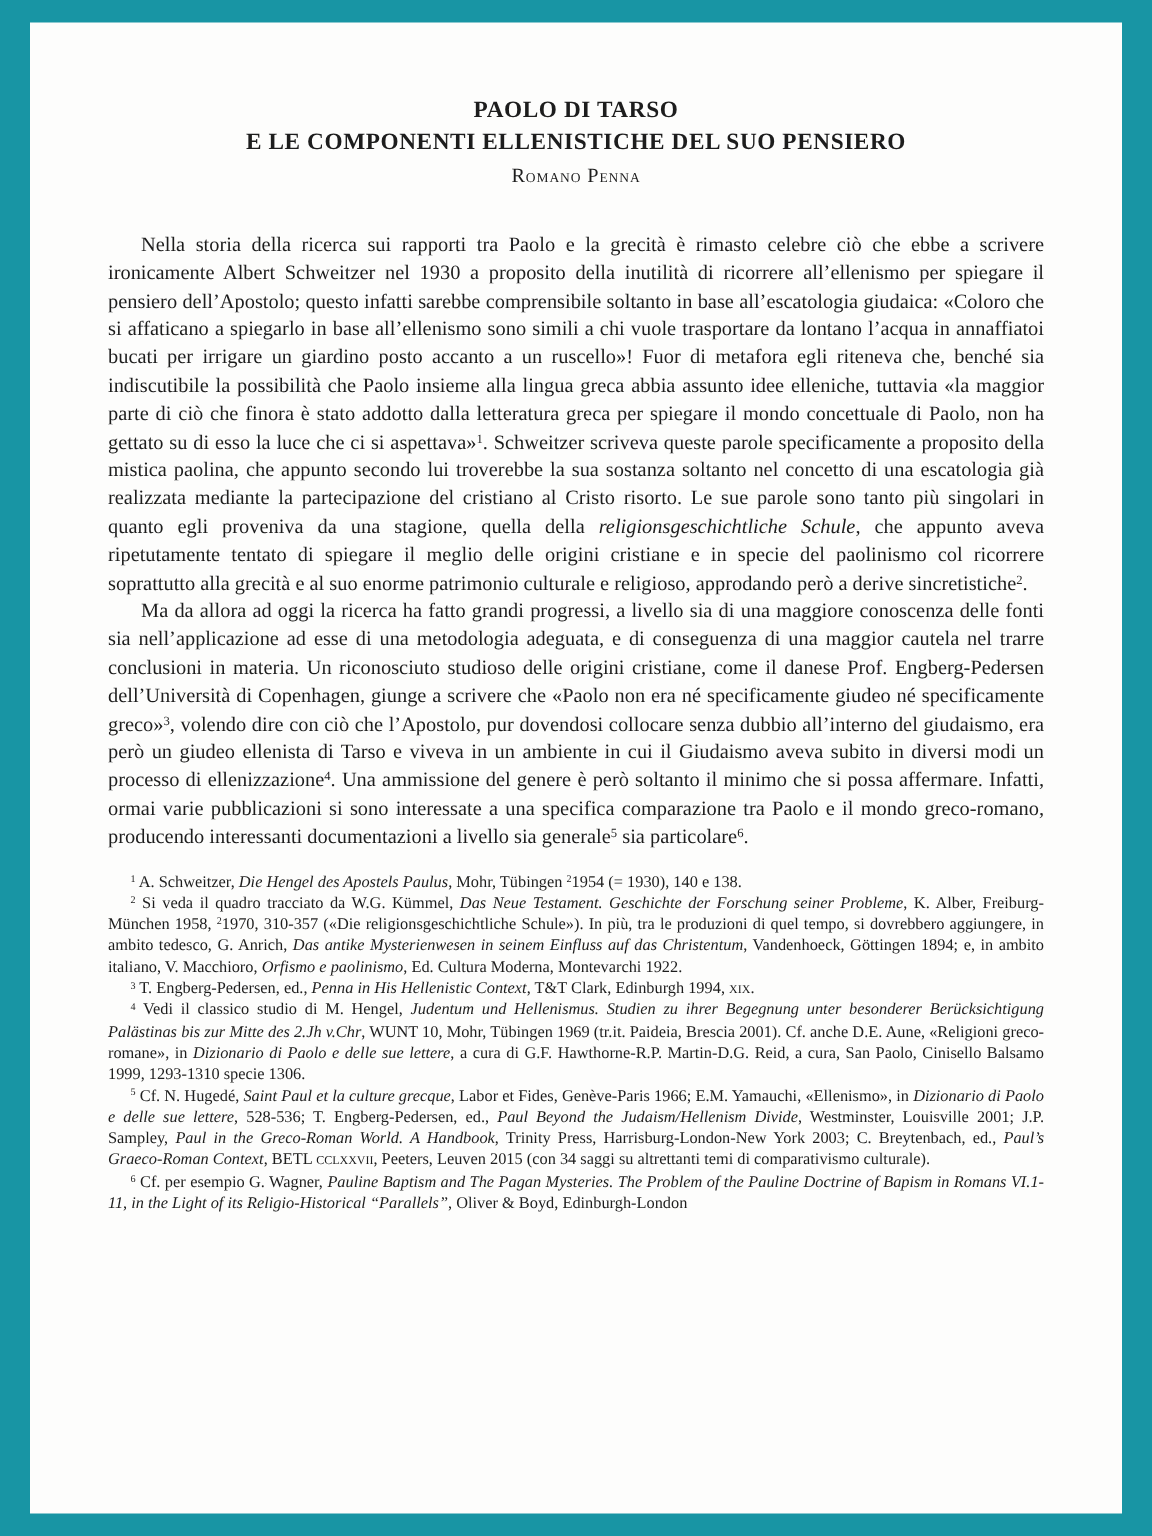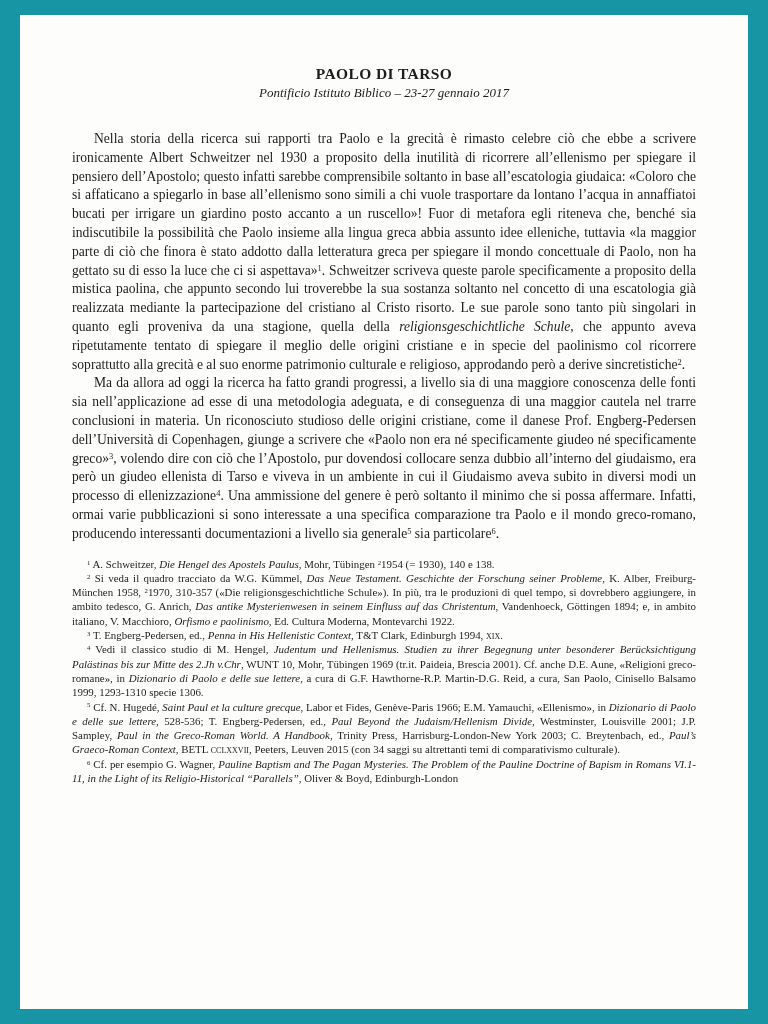--- a/index.html
+++ b/index.html
@@ -74,21 +74,22 @@
   }
   .i { font-style: italic; }
   .sc { font-variant: small-caps; }
 </style>
 </head>
 <body style="background: rgb(24, 149, 164);">
 
 <div class="paper" style="background: rgb(253, 253, 252);">
   <div class="doc-header">
     <p class="doc-title">PAOLO DI TARSO</p>
-    <div class="doc-subtitle">Pontificio Istituto Biblico – 23-27 gennaio 2017</div>
+    <p class="doc-title">E LE COMPONENTI ELLENISTICHE DEL SUO PENSIERO</p>
+    <div class="doc-author">Romano Penna</div>
   </div>
 
   <div class="body-text">
       <p class="para"><span>Nella storia della ricerca sui rapporti tra Paolo e la grecità è rimasto celebre ciò che ebbe a scrivere ironicamente Albert Schweitzer nel 1930 a proposito della inutilità di ricorrere all’ellenismo per spiegare il pensiero dell’Apostolo; questo infatti sarebbe comprensibile soltanto in base all’escatologia giudaica: «Coloro che si affaticano a spiegarlo in base all’ellenismo sono simili a chi vuole trasportare da lontano l’acqua in annaffiatoi bucati per irrigare un giardino posto accanto a un ruscello»! Fuor di metafora egli riteneva che, benché sia indiscutibile la possibilità che Paolo insieme alla lingua greca abbia assunto idee elleniche, tuttavia «la maggior parte di ciò che finora è stato addotto dalla letteratura greca per spiegare il mondo concettuale di Paolo, non ha gettato su di esso la luce che ci si aspettava»</span><sup>1</sup><span>. Schweitzer scriveva queste parole specificamente a proposito della mistica paolina, che appunto secondo lui troverebbe la sua sostanza soltanto nel concetto di una escatologia già realizzata mediante la partecipazione del cristiano al Cristo risorto. Le sue parole sono tanto più singolari in quanto egli proveniva da una stagione, quella della </span><span class="i">religionsgeschichtliche Schule</span><span>, che appunto aveva ripetutamente tentato di spiegare il meglio delle origini cristiane e in specie del paolinismo col ricorrere soprattutto alla grecità e al suo enorme patrimonio culturale e religioso, approdando però a derive sincretistiche</span><sup>2</sup><span>.</span></p>
       <p class="para"><span>Ma da allora ad oggi la ricerca ha fatto grandi progressi, a livello sia di una maggiore conoscenza delle fonti sia nell’applicazione ad esse di una metodologia adeguata, e di conseguenza di una maggior cautela nel trarre conclusioni in materia. Un riconosciuto studioso delle origini cristiane, come il danese Prof. Engberg-Pedersen dell’Università di Copenhagen, giunge a scrivere che «Paolo non era né specificamente giudeo né specificamente greco»</span><sup>3</sup><span>, volendo dire con ciò che l’Apostolo, pur dovendosi collocare senza dubbio all’interno del giudaismo, era però un giudeo ellenista di Tarso e viveva in un ambiente in cui il Giudaismo aveva subito in diversi modi un processo di ellenizzazione</span><sup>4</sup><span>. Una ammissione del genere è però soltanto il minimo che si possa affermare. Infatti, ormai varie pubblicazioni si sono interessate a una specifica comparazione tra Paolo e il mondo greco-romano, producendo interessanti documentazioni a livello sia generale</span><sup>5</sup><span> sia particolare</span><sup>6</sup><span>.</span></p>
     </div>
 
   <div class="footnotes">
       <p class="footnote"><sup>1</sup><span> A. Schweitzer, </span><span class="i">Die Hengel des Apostels Paulus</span><span>, Mohr, Tübingen </span><sup>2</sup><span>1954 (= 1930), 140 e 138.</span></p>
       <p class="footnote"><sup>2</sup><span> Si veda il quadro tracciato da W.G. Kümmel, </span><span class="i">Das Neue Testament. Geschichte der Forschung seiner Probleme</span><span>, K. Alber, Freiburg-München 1958, </span><sup>2</sup><span>1970, 310-357 («Die religionsgeschichtliche Schule»). In più, tra le produzioni di quel tempo, si dovrebbero aggiungere, in ambito tedesco, G. Anrich, </span><span class="i">Das antike Mysterienwesen in seinem Einfluss auf das Christentum</span><span>, Vandenhoeck, Göttingen 1894; e, in ambito italiano, V. Macchioro, </span><span class="i">Orfismo e paolinismo</span><span>, Ed. Cultura Moderna, Montevarchi 1922.</span></p>

